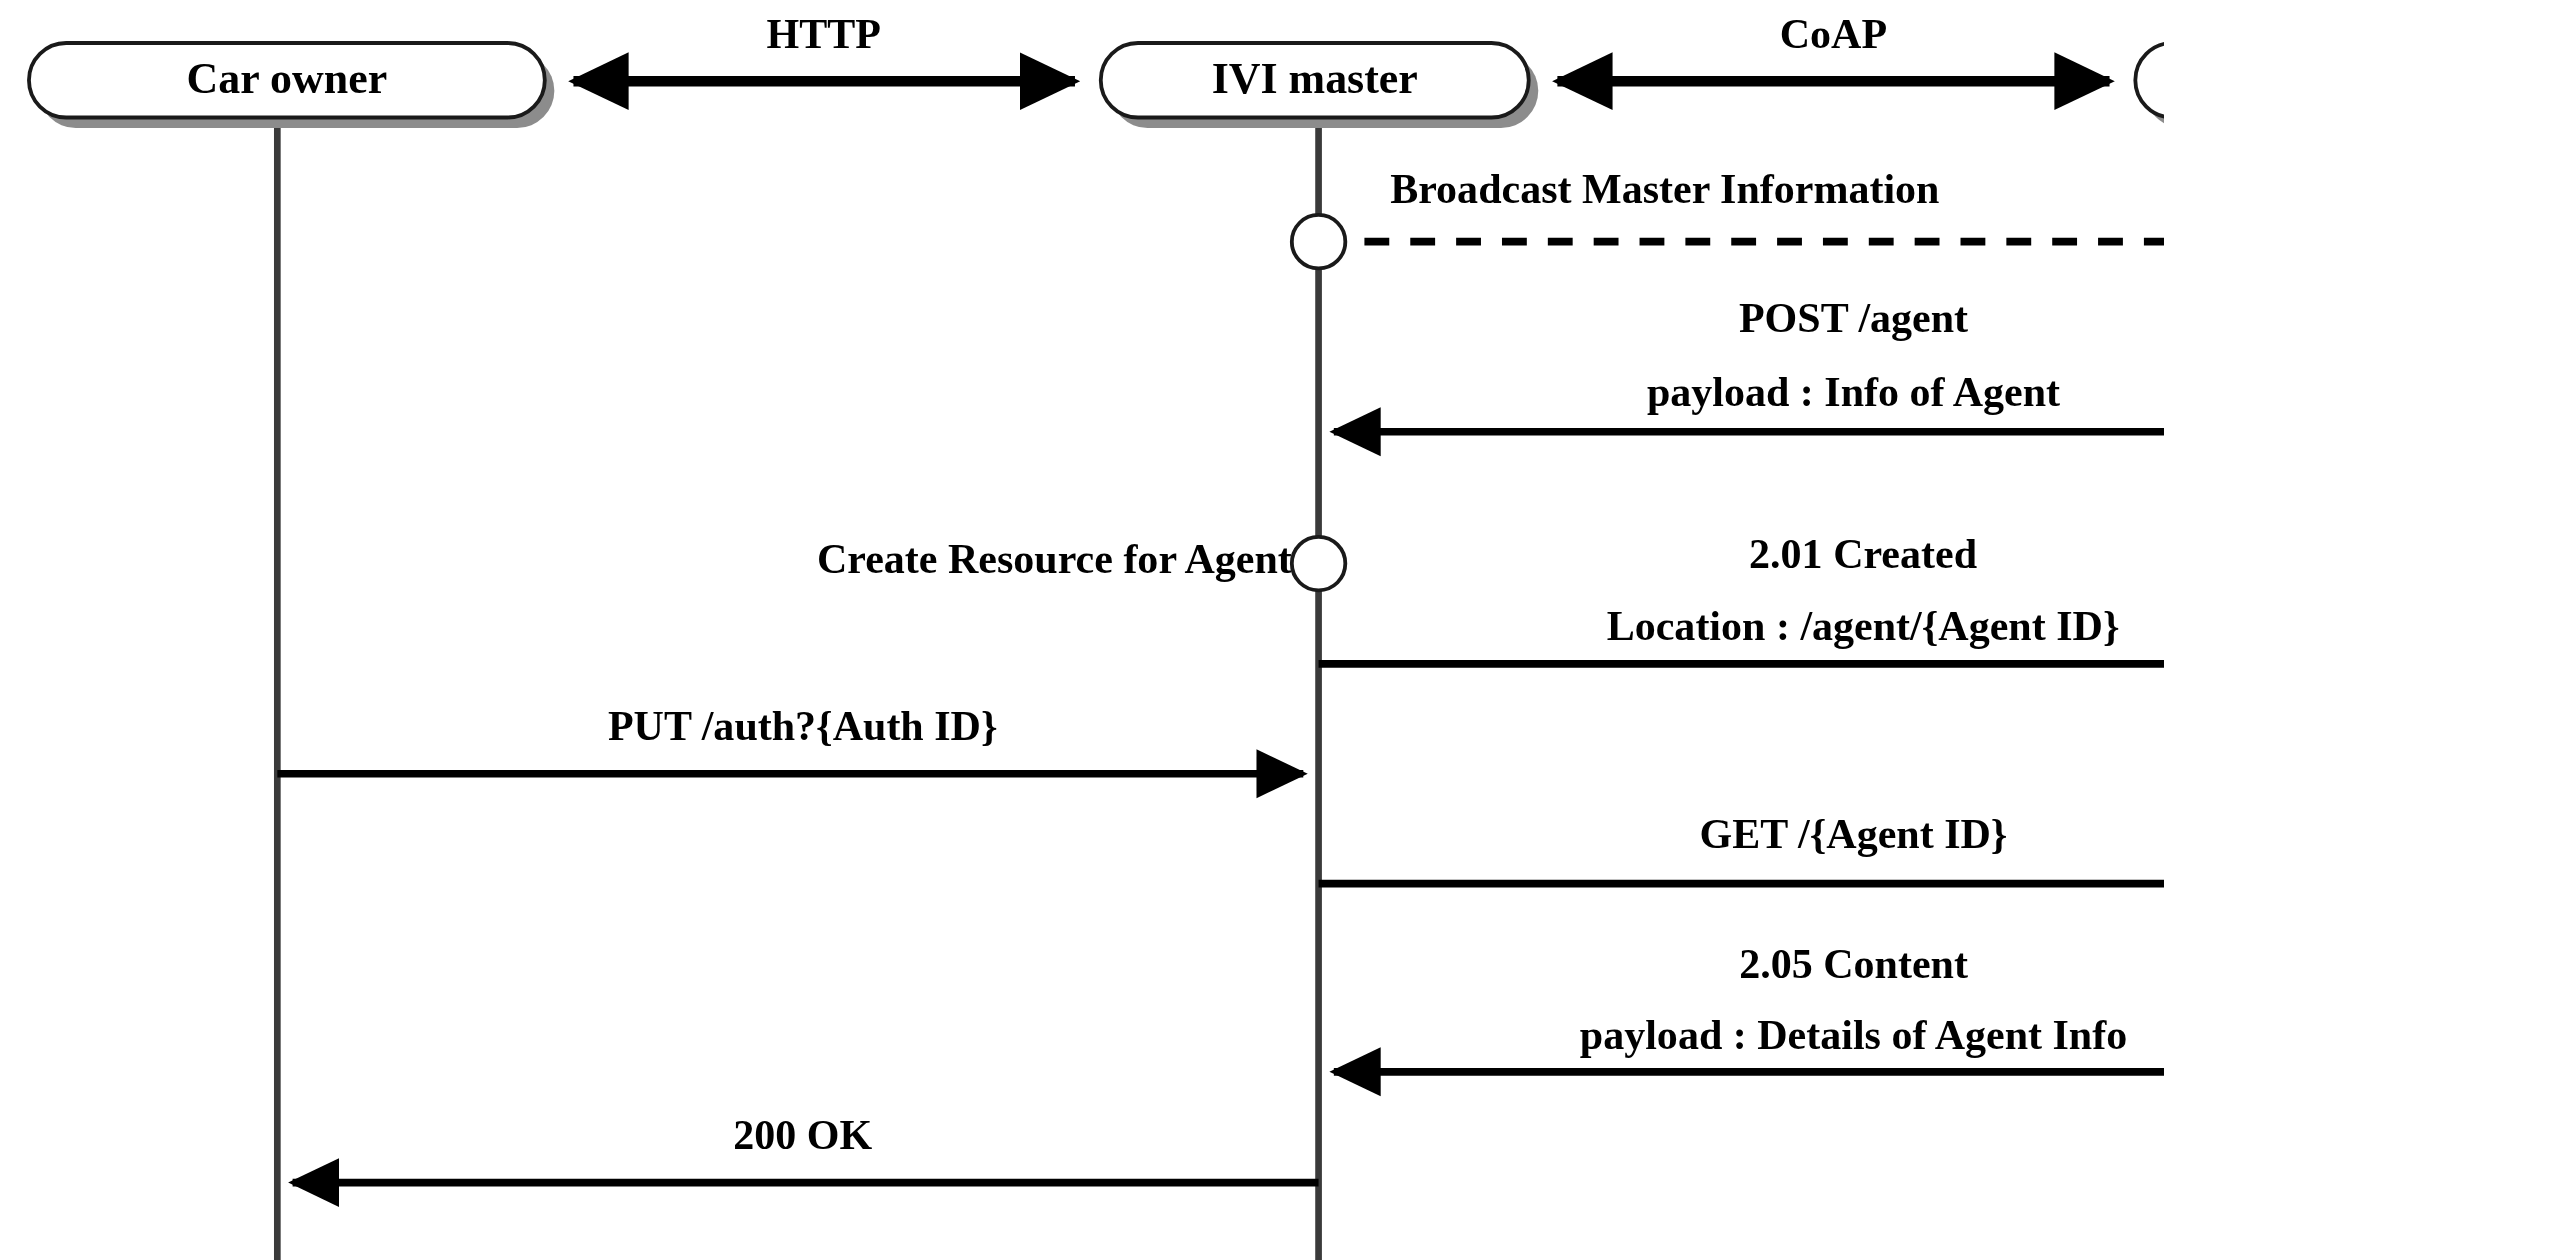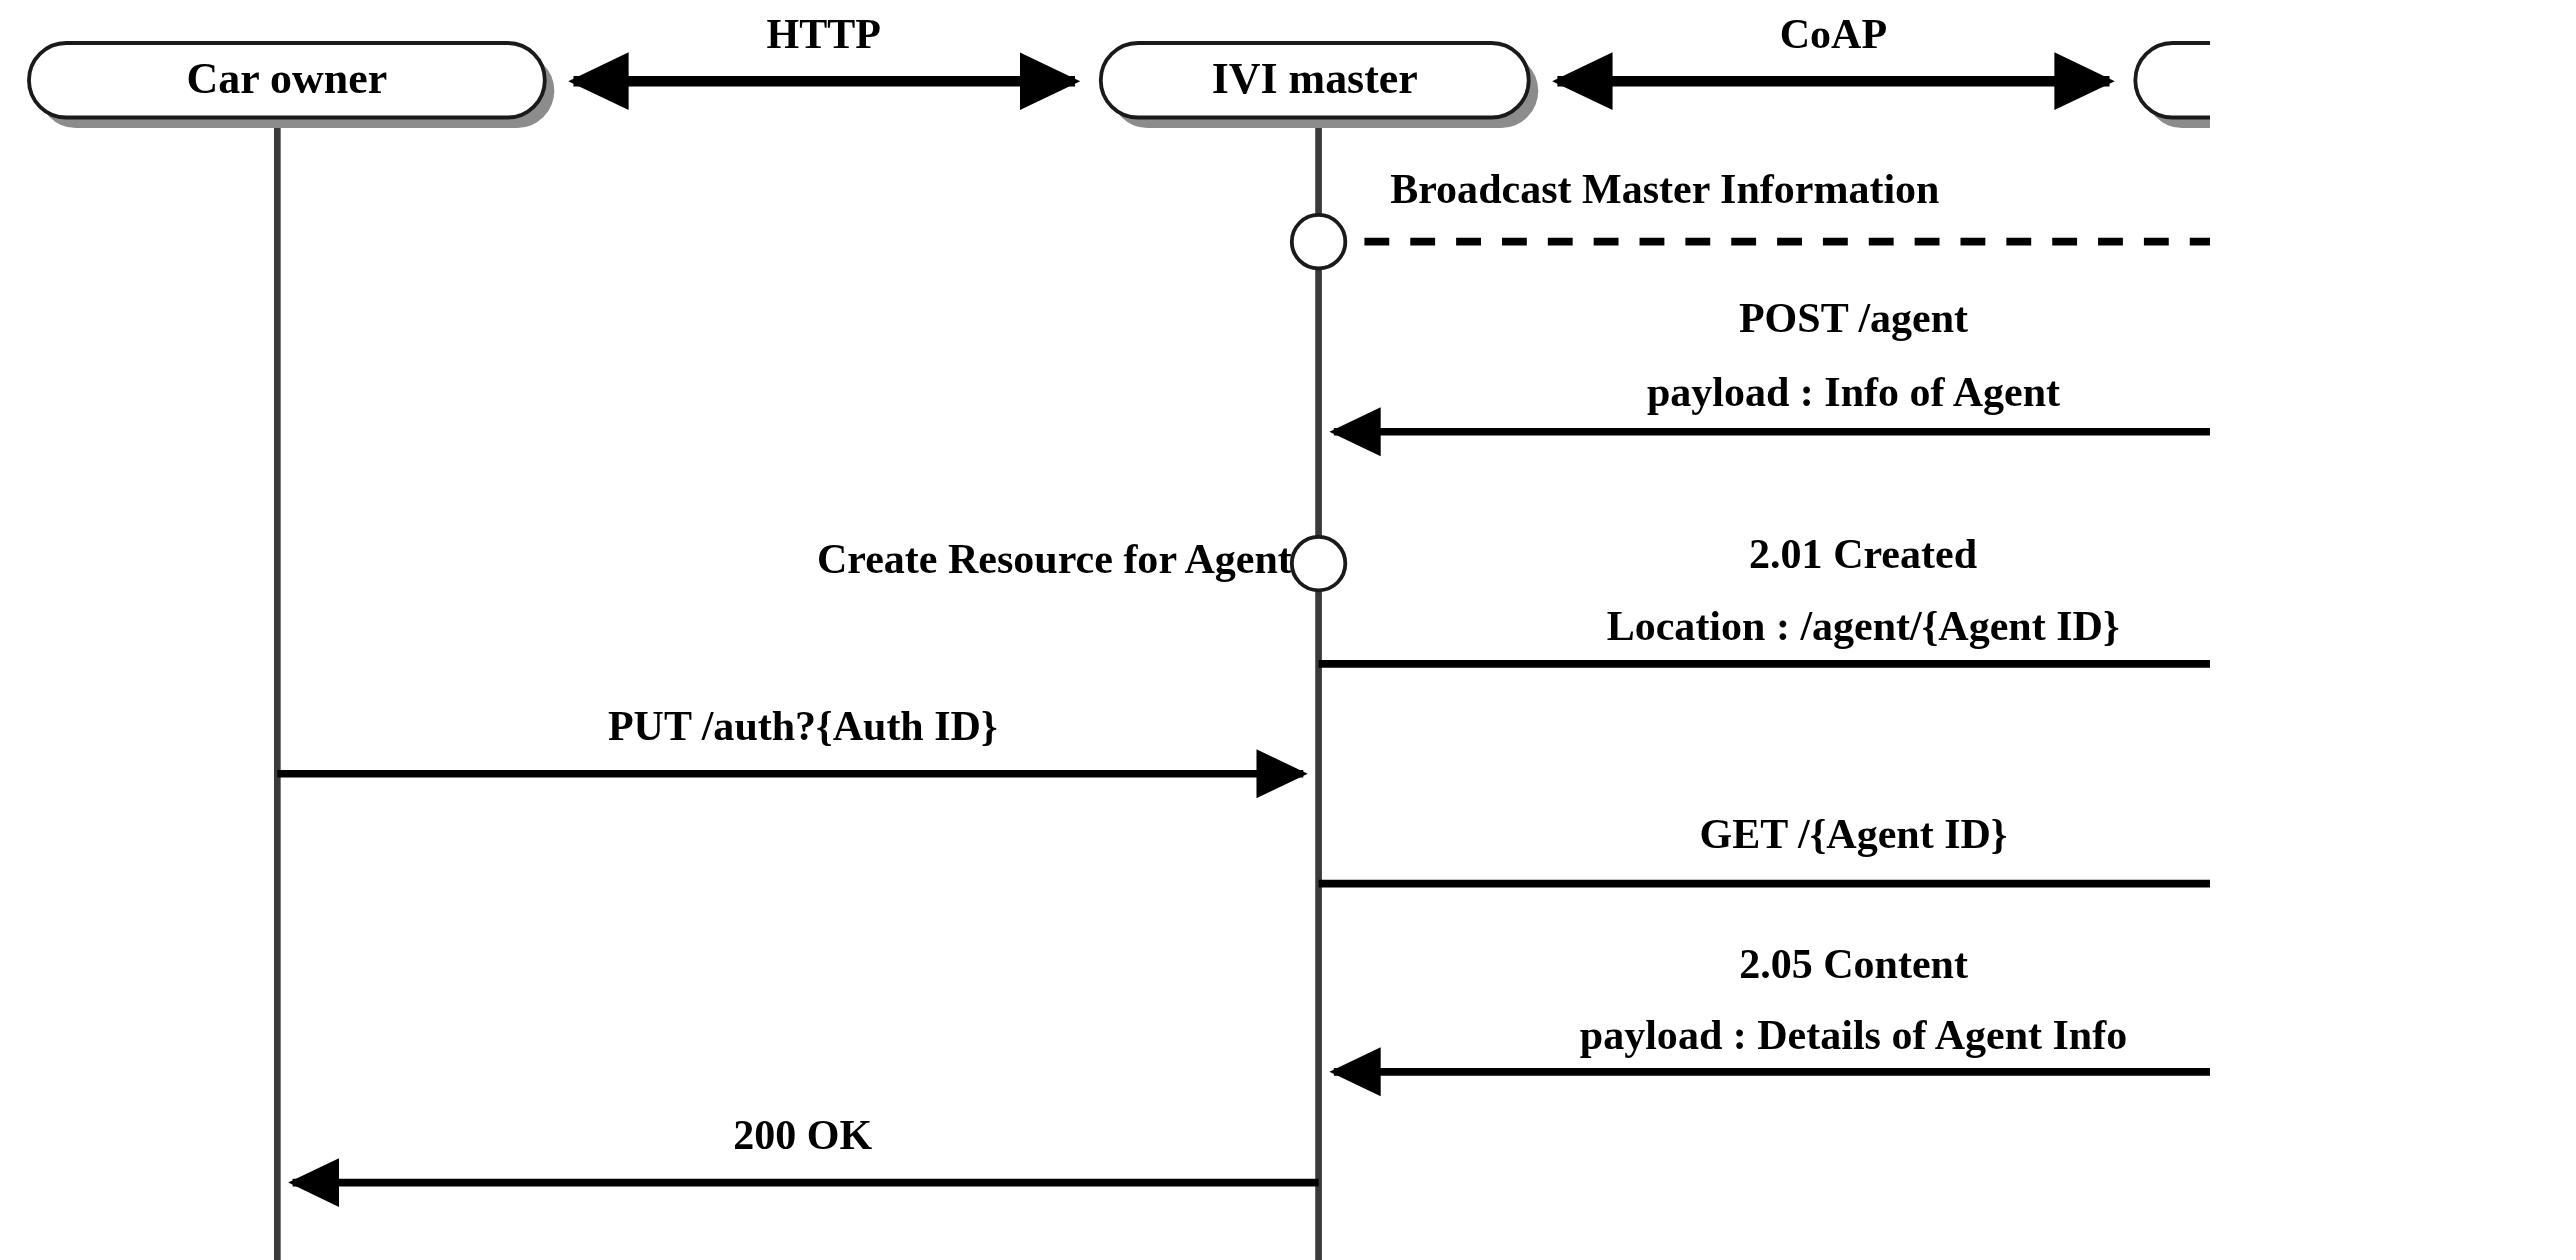--- a/index.html
+++ b/index.html
@@ -10,21 +10,20 @@
   }
   body {
     font-family: "Liberation Serif", "DejaVu Serif", serif;
   }
   #diagram-root {
     position: relative;
     width: 2164px;
     height: 1260px;
     background: #ffffff;
     overflow: hidden;
-    padding-left: 46px;
   }
   #seq-svg {
     position: absolute;
     top: 0;
     left: 0;
     width: 2576px;
     height: 1260px;
   }
   .node-label,
   .msg-label,

